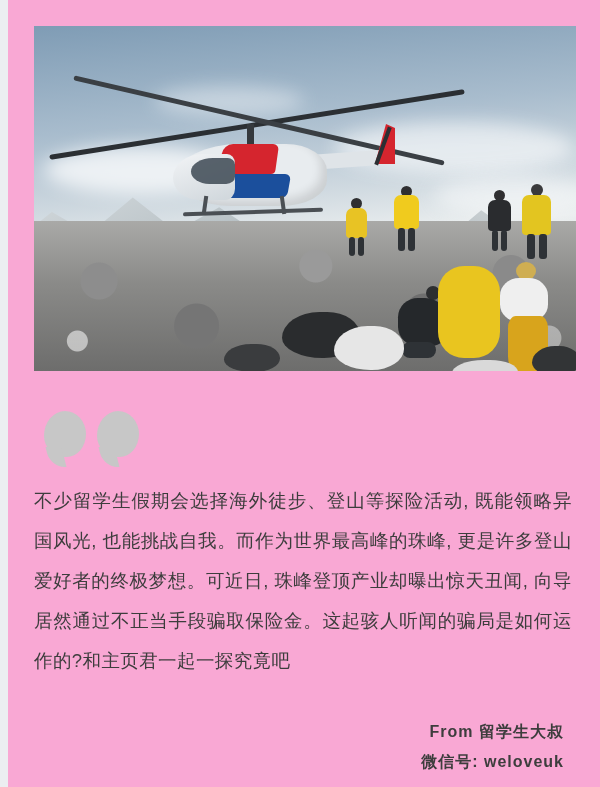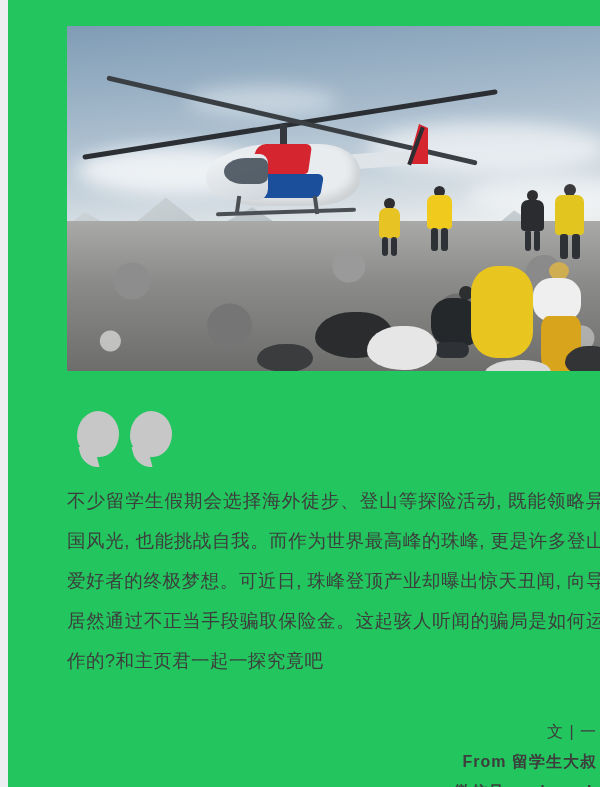--- a/index.html
+++ b/index.html
@@ -7,24 +7,23 @@
     width: 600px;
     height: 787px;
     background: #ffffff;
     font-family: "Liberation Sans", sans-serif;
     overflow: hidden;
   }
   .page {
     position: relative;
     width: 600px;
     height: 787px;
-    background: #22c55e;
+    background: #f9a8d4;
     display: flex;
     flex-direction: column;
-    padding-left: 33px;
   }
   .left-rail {
     position: absolute;
     left: 0; top: 0;
     width: 8px;
     height: 787px;
     background: #eceef1;
   }
   .article {
     position: relative;
@@ -351,21 +350,20 @@
     </div>
 
     <div class="quote-mark">
       <div class="qm"></div>
       <div class="qm"></div>
     </div>
 
     <p class="body-text">不少留学生假期会选择海外徒步、登山等探险活动, 既能领略异国风光, 也能挑战自我。而作为世界最高峰的珠峰, 更是许多登山爱好者的终极梦想。可近日, 珠峰登顶产业却曝出惊天丑闻, 向导居然通过不正当手段骗取保险金。这起骇人听闻的骗局是如何运作的?和主页君一起一探究竟吧</p>
 
     <div class="signature">
-      <div class="sig-line">文 | 一</div>
       <div class="sig-line strong">From 留学生大叔</div>
       <div class="sig-line strong">微信号: weloveuk</div>
     </div>
 
   </div>
 
 
 </div>
 
 </body></html>

